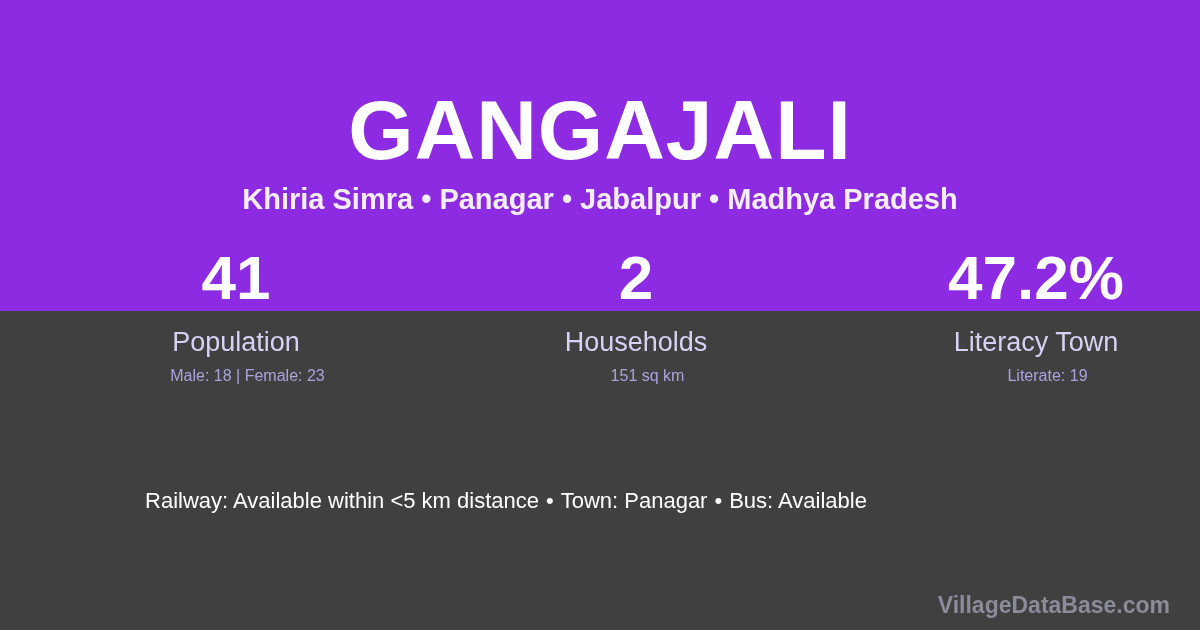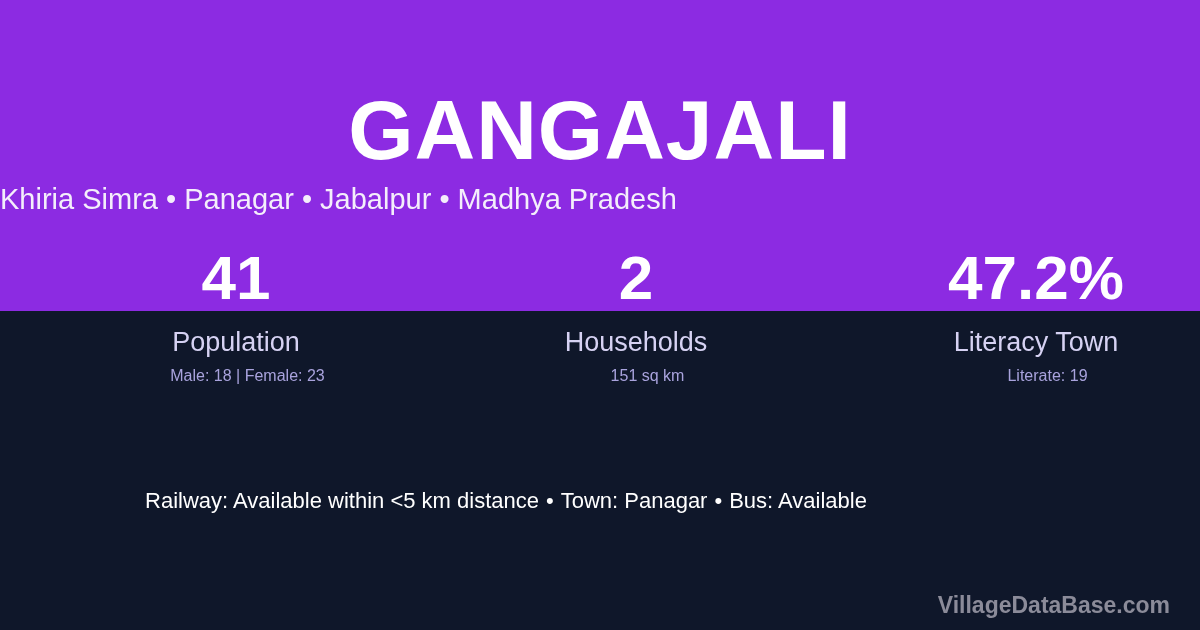--- a/index.html
+++ b/index.html
@@ -12,21 +12,21 @@
     height: 630px;
     overflow: hidden;
     font-family: "Liberation Sans", sans-serif;
     -webkit-font-smoothing: antialiased;
   }
 
   #card {
     position: relative;
     width: 1200px;
     height: 630px;
-    background: #0f172a;
+    background: #404040;
     overflow: hidden;
   }
 
   
   #hero-band {
     position: absolute;
     left: 0;
     top: 0;
     width: 1200px;
     height: 311px;
@@ -47,23 +47,24 @@
     line-height: 92px;
     white-space: nowrap;
   }
 
   
   #subtitle {
     position: absolute;
     left: 0;
     top: 181px;
     width: 1200px;
+    text-align: center;
     color: #f4eefb;
     font-size: 29px;
-    font-weight: normal;
+    font-weight: bold;
     line-height: 36px;
     white-space: nowrap;
   }
 
   
   #stats {
     position: absolute;
     left: 0;
     top: 246px;
     width: 1200px;

